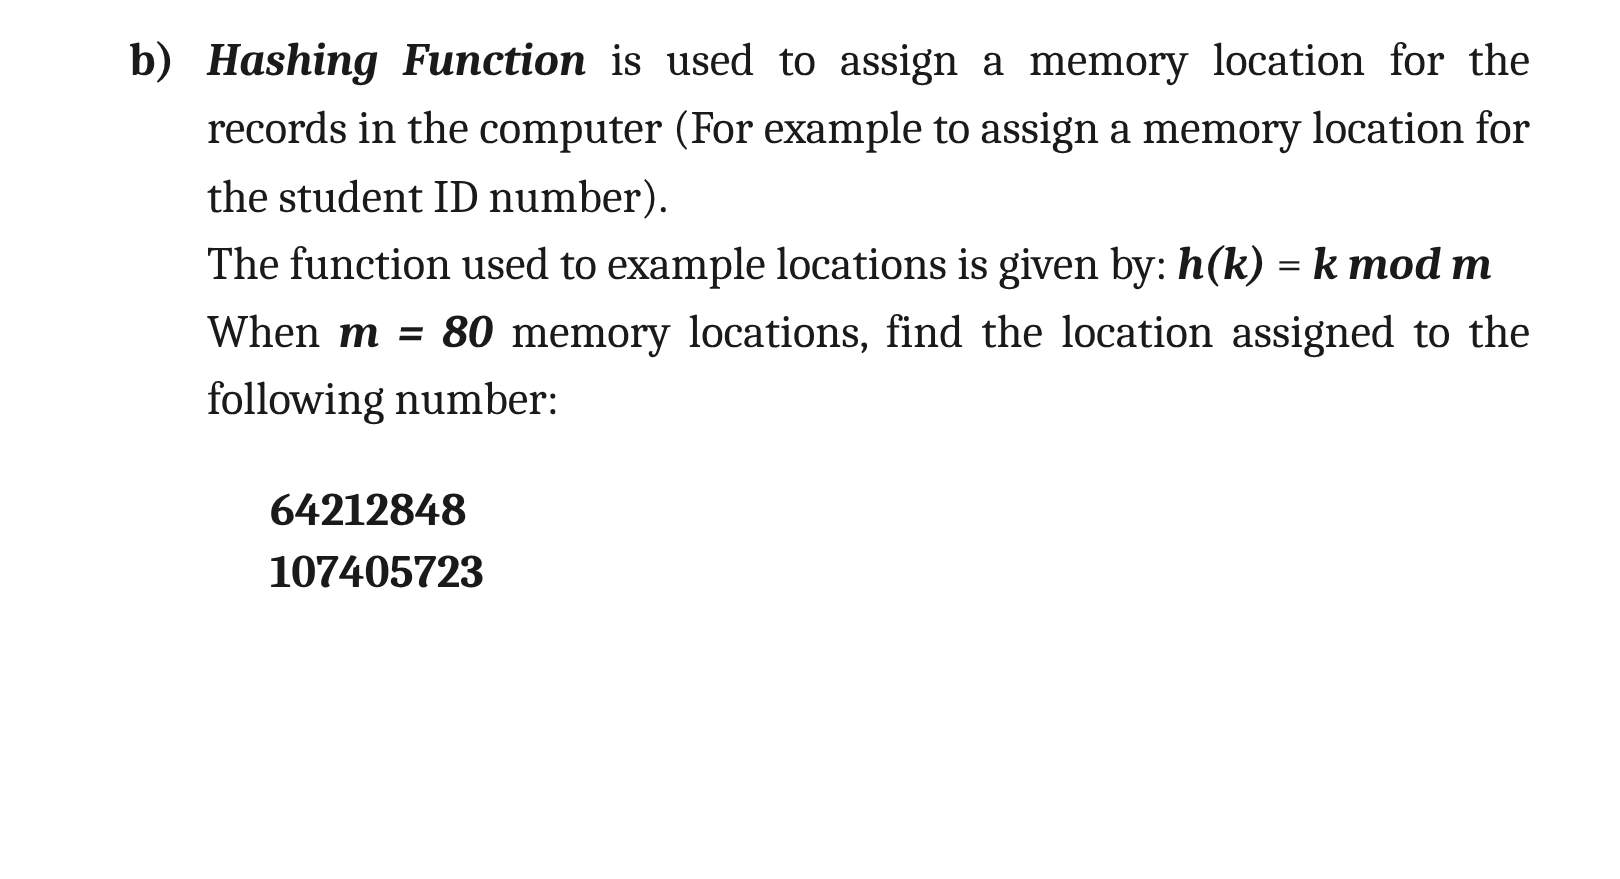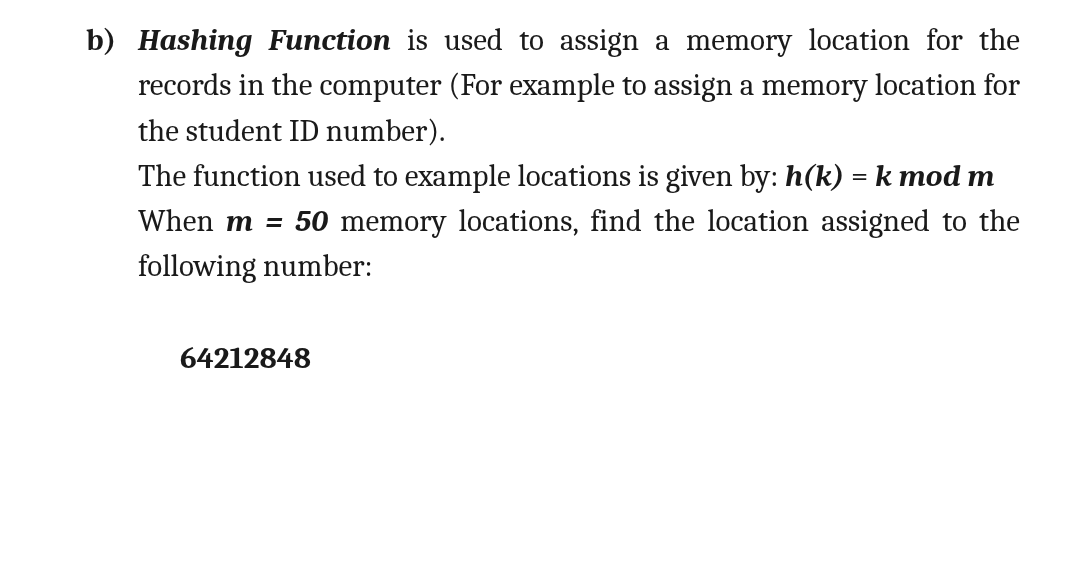--- a/index.html
+++ b/index.html
@@ -31,21 +31,21 @@
     font-weight: 700;
     font-style: italic;
   }
   .ital {
   }
   .justify {
     text-align: justify;
     text-justify: inter-word;
   }
   .nums {
-    margin-top: 48px;
+    margin-top: 30px;
     padding-left: 42px;
     font-weight: 700;
     line-height: 1.35;
   }
 </style>
 </head>
 <body>
 
 <div class="page">
   <div class="hang">
@@ -54,22 +54,23 @@
 
       <div class="justify">
         <span class="bold">Hashing Function</span><span> is used to assign a memory location for the records in the computer (For example to assign a memory location for the student ID number).</span>
       </div>
 
       <div class="justify">
         <span>The function used to example locations is given by: </span><span class="bold ital">h(k)</span><span> = </span><span class="bold ital">k mod m</span>
       </div>
 
       <div class="justify">
-        <span>When  </span><span class="bold ital">m = 50</span><span>  memory  locations,  find  the  location assigned to the following number:</span>
+        <span>When  </span><span class="bold ital">m = 80</span><span>  memory  locations,  find  the  location assigned to the following number:</span>
       </div>
 
       <div class="nums">
         <div>64212848</div>
+        <div>107405723</div>
       </div>
 
     </div>
   </div>
 </div>
 
 </body></html>

